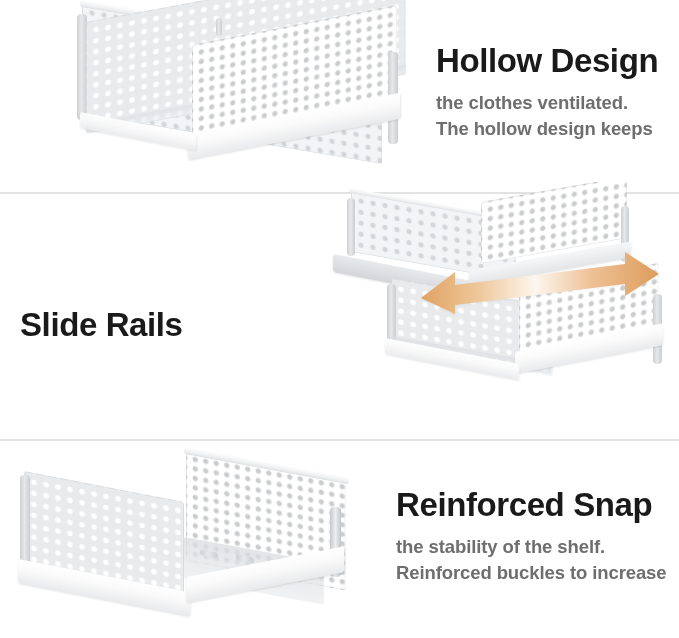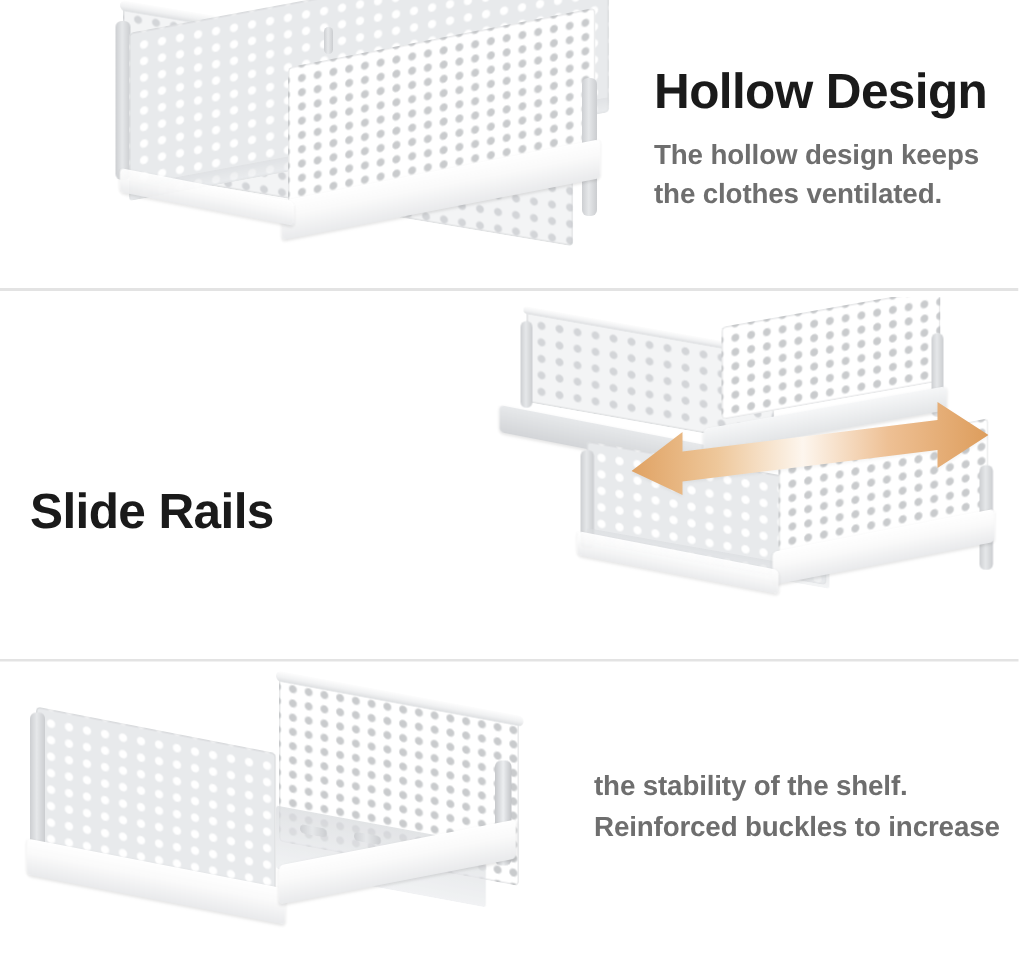--- a/index.html
+++ b/index.html
@@ -24,21 +24,21 @@
 
   
   .section {
     position: absolute;
     left: 0;
     width: 679px;
     display: flex;
     align-items: center;
   }
   .section-1 { top: 0;   height: 193px; padding-left: 16px; }
-  .section-2 { top: 210px; height: 221px; }
+  .section-2 { top: 194px; height: 221px; }
   .section-3 { top: 441px; height: 197px; }
 
   .divider {
     position: absolute;
     left: 0;
     width: 679px;
     height: 2px;
     background: #e3e3e3;
   }
   .divider-1 { top: 192px; }
@@ -179,22 +179,22 @@
             left:64px; top:112px; width:116px; height:16px;
             transform: skewY(11deg); transform-origin:left top; opacity:.9;"></div>
 
         <div class="post" style="left:200px; top:18px; width:6px; height:18px;"></div>
       </div>
     </div>
 
     <div class="textblock" style="margin-left:20px; margin-top:-6px;">
       <h2 class="heading">Hollow Design</h2>
       <p class="body-text">
+        <span class="line">the clothes ventilated.</span>
         <span class="line">The hollow design keeps</span>
-        <span class="line">the clothes ventilated.</span>
       </p>
     </div>
   </div>
 
   <div class="divider divider-1"></div>
 
   <div class="section section-2">
 
     <div class="textblock" style="margin-left:20px; margin-top:52px; width:330px;">
       <h2 class="heading">Slide Rails</h2>
@@ -313,20 +313,21 @@
             left:18px; top:118px; width:172px; height:24px;
             transform: skewY(11deg); transform-origin:left top;"></div>
 
         <div class="base-rail" style="
             left:186px; top:136px; width:158px; height:26px;
             transform: skewY(-11deg); transform-origin:left top;"></div>
       </div>
     </div>
 
     <div class="textblock" style="margin-left:10px; margin-top:-4px;">
+      <h2 class="heading">Reinforced Snap</h2>
       <p class="body-text">
         <span class="line">the stability of the shelf.</span>
         <span class="line">Reinforced buckles to increase</span>
       </p>
     </div>
   </div>
 
 </div>
 
 </body></html>

